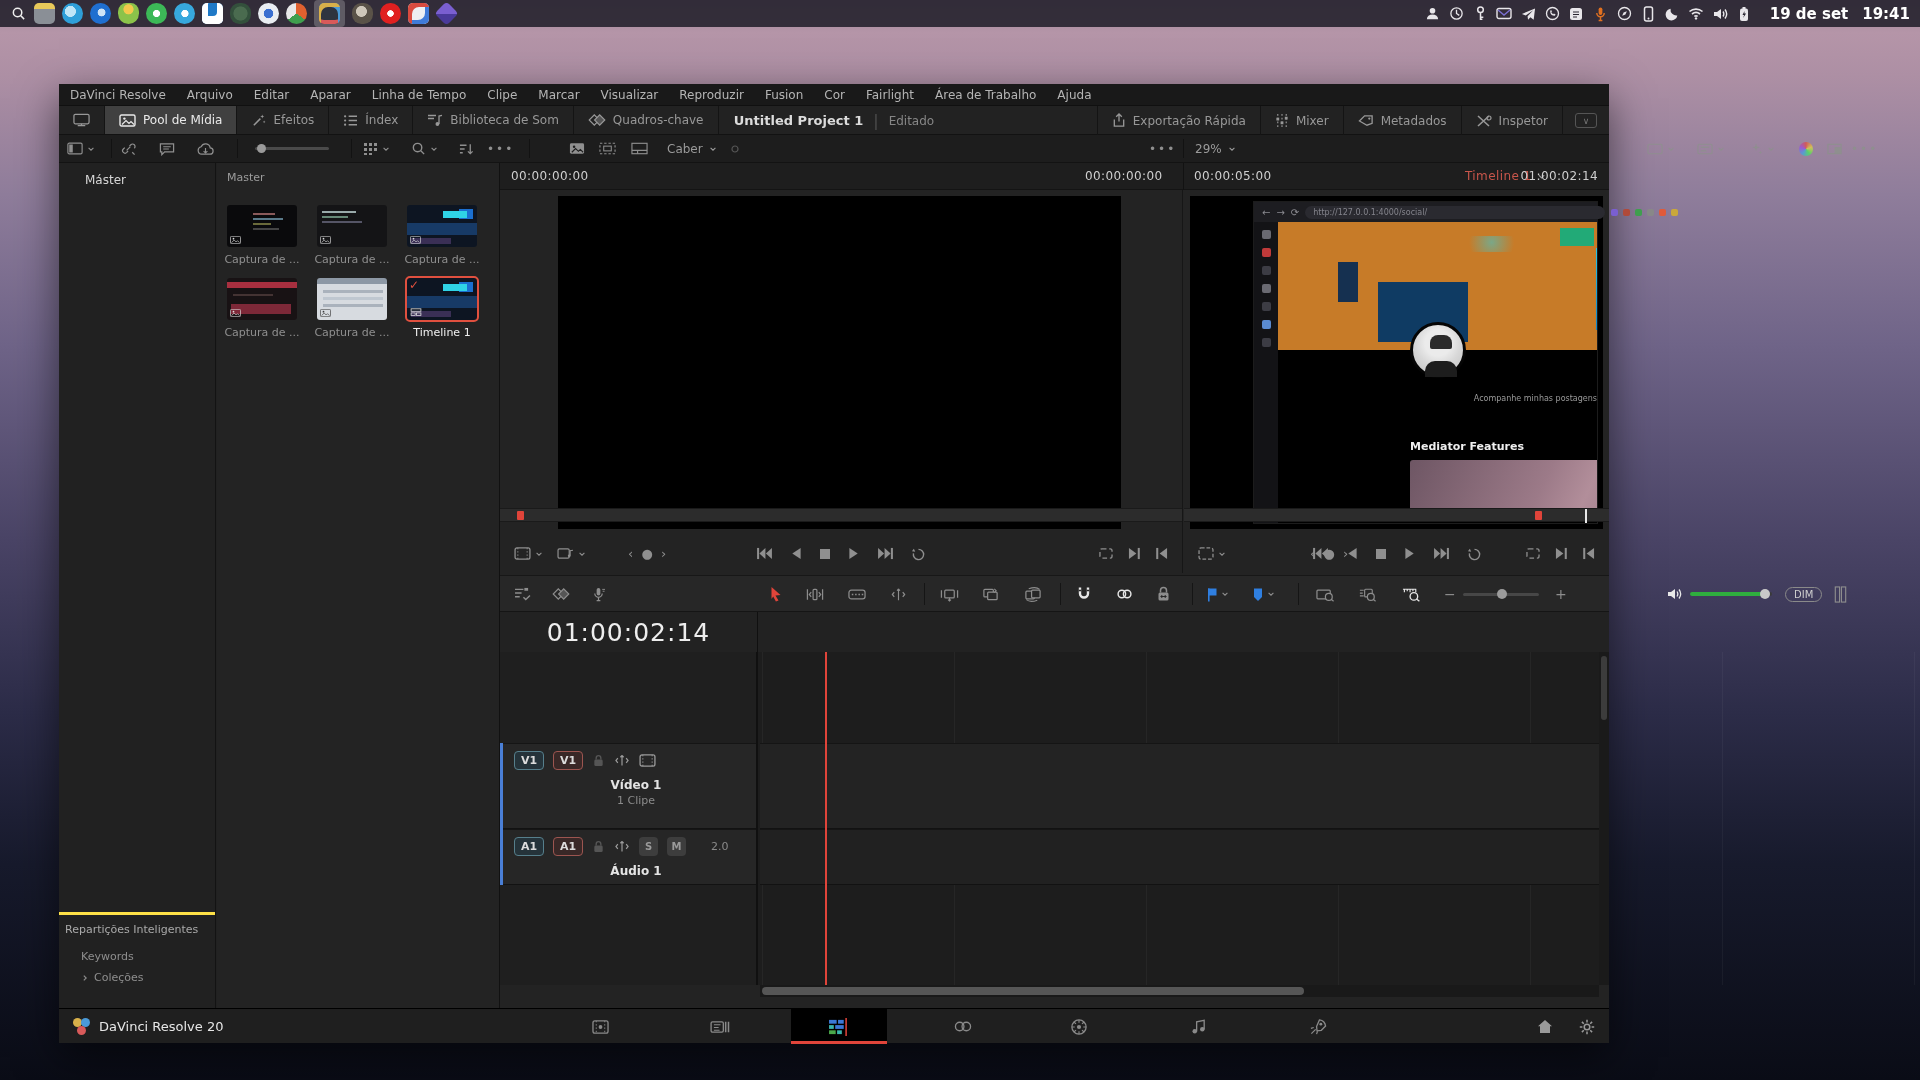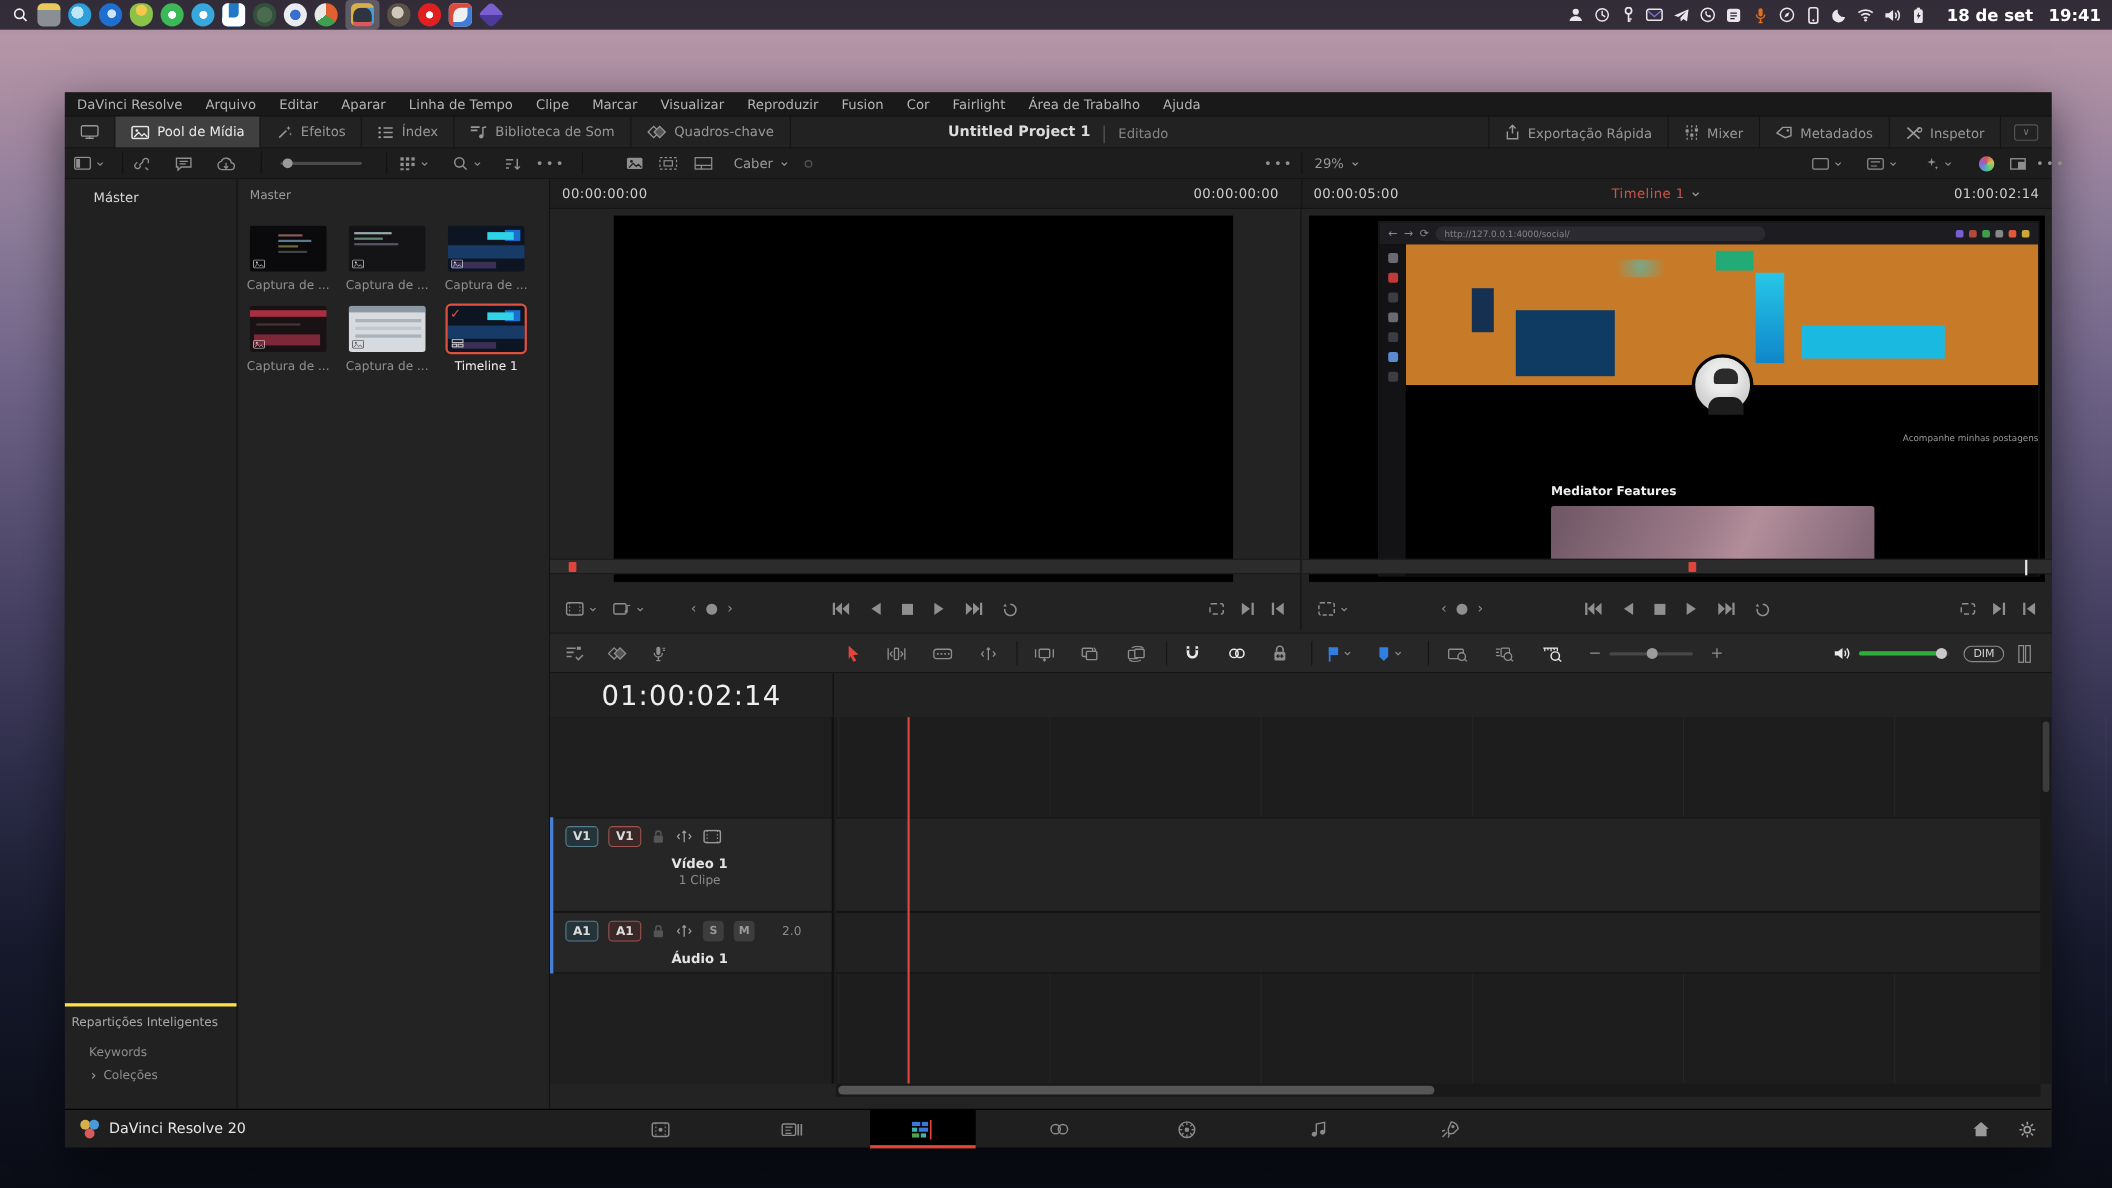--- a/index.html
+++ b/index.html
@@ -16,21 +16,21 @@
   .sysbar { position:absolute; left:0; top:0; width:1920px; height:27px;
     background:rgba(42,38,50,.93); display:flex; align-items:center; justify-content:space-between; padding:0 10px; }
   .sys-left, .sys-right { display:flex; align-items:center; gap:7px; }
   .dock-app { width:21px; height:21px; border-radius:5px; position:relative; }
   .dock-circle { border-radius:50%; }
   .dock-active-wrap { background:rgba(255,255,255,.22); border-radius:4px; padding:3px 5px; display:flex; }
   .tray-ic { width:17px; height:17px; display:flex; align-items:center; justify-content:center; color:#e8e6ea; }
   .sys-clock { color:#fff; font-weight:bold; font-size:15px; margin-left:10px; display:flex; gap:14px; }
 
   
-  .window { position:absolute; left:59px; top:84px; width:1806px; height:959px;
+  .window { position:absolute; left:59px; top:84px; width:1550px; height:959px;
     background:#212121; box-shadow:0 14px 40px rgba(0,0,0,.55); }
 
   
   .menubar { position:absolute; left:0; top:0; width:100%; height:22px; background:#191919;
     display:flex; align-items:center; gap:21px; padding:0 11px; border-bottom:1px solid #101010; }
   .menubar span { font-size:12px; color:#b5b5b5; white-space:nowrap; }
 
   
   .toolbar { position:absolute; left:0; top:22px; width:100%; height:29px; background:#222;
     border-bottom:1px solid #121212; display:flex; align-items:stretch; }
@@ -319,21 +319,21 @@
         </svg>
       </span>
     <span class="tray-ic">
         <svg width="12" height="16" viewBox="0 0 12 16">
           <rect x="2" y="2.5" width="8" height="12.5" rx="2" fill="#e8e6ea"></rect>
           <rect x="4.5" y="1" width="3" height="2" fill="#e8e6ea"></rect>
           <path d="M6.5 5l-2 4h1.6l-1 3 3-4.4H6.4z" fill="#2a2632"></path>
         </svg>
       </span>
     <span class="sys-clock">
-      <span>18 de set</span>
+      <span>19 de set</span>
       <span>19:41</span>
     </span>
   </div>
 </div>
 
 <div class="window">
 
   <div class="menubar">
     <span>DaVinci Resolve</span>
     <span>Arquivo</span>

